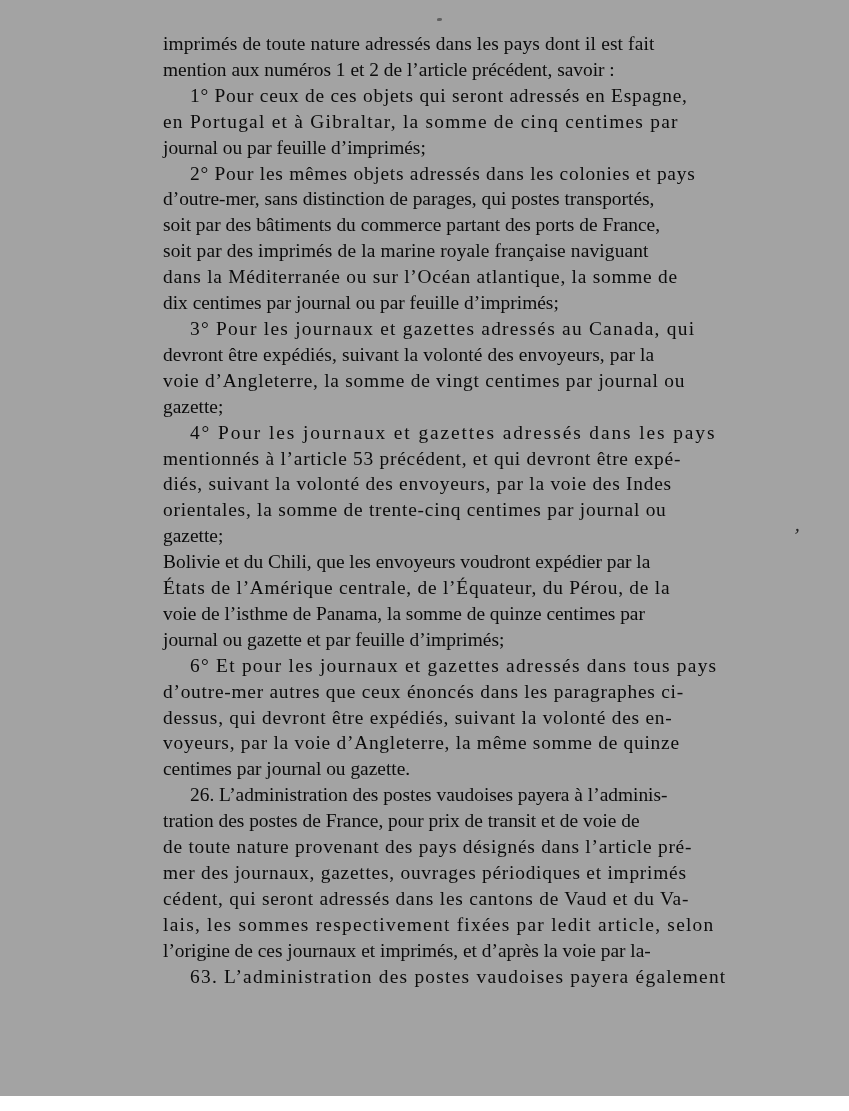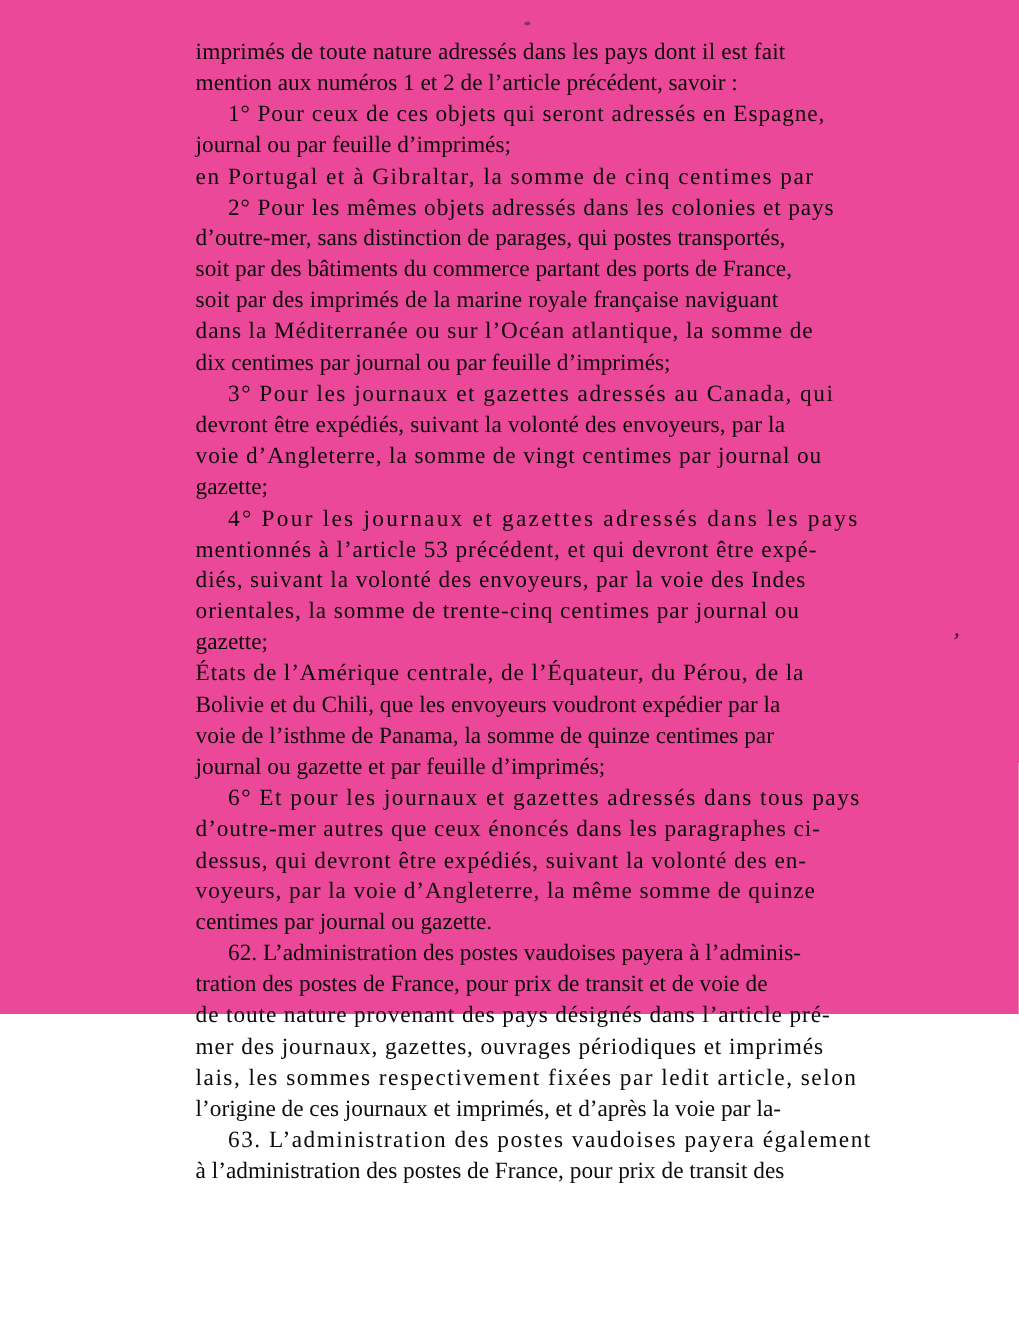--- a/index.html
+++ b/index.html
@@ -14,22 +14,22 @@
     overflow: hidden;
     font-family: "Liberation Serif", "DejaVu Serif", serif;
     color: #000000;
   }
 
   #page {
     position: absolute;
     left: 0;
     top: 0;
     width: 849px;
-    height: 845px;
-    background: #ec4899;
+    height: 1096px;
+    background: #a3a3a3;
   }
 
   
   #textblock {
     position: absolute;
     left: 163px;
     top: 31px;
     width: 517px;
   }
 
@@ -84,59 +84,59 @@
 
 <div id="page">
 
   <div class="speck" id="speck-top"></div>
 
   <div id="textblock">
 
     <span class="line">imprimés de toute nature adressés dans les pays dont il est fait</span>
     <span class="line tight">mention aux numéros 1 et 2 de l’article précédent, savoir :</span>
     <span class="line indent wide">1° Pour ceux de ces objets qui seront adressés en Espagne,</span>
+    <span class="line wider">en Portugal et à Gibraltar, la somme de cinq centimes par</span>
     <span class="line tight">journal ou par feuille d’imprimés;</span>
-    <span class="line wider">en Portugal et à Gibraltar, la somme de cinq centimes par</span>
 
     <span class="line indent wide">2° Pour les mêmes objets adressés dans les colonies et pays</span>
     <span class="line tight">d’outre-mer, sans distinction de parages, qui postes transportés,</span>
     <span class="line tight">soit par des bâtiments du commerce partant des ports de France,</span>
     <span class="line">soit par des imprimés de la marine royale française naviguant</span>
     <span class="line wide">dans la Méditerranée ou sur l’Océan atlantique, la somme de</span>
     <span class="line tight">dix centimes par journal ou par feuille d’imprimés;</span>
 
     <span class="line indent wider">3° Pour les journaux et gazettes adressés au Canada, qui</span>
     <span class="line">devront être expédiés, suivant la volonté des envoyeurs, par la</span>
     <span class="line wide">voie d’Angleterre, la somme de vingt centimes par journal ou</span>
     <span class="line tight">gazette;</span>
 
     <span class="line indent widest">4° Pour les journaux et gazettes adressés dans les pays</span>
     <span class="line wide">mentionnés à l’article 53 précédent, et qui devront être expé-</span>
     <span class="line wide">diés, suivant la volonté des envoyeurs, par la voie des Indes</span>
     <span class="line wide">orientales, la somme de trente-cinq centimes par journal ou</span>
     <span class="line tight">gazette;</span>
 
+    <span class="line tight">Bolivie et du Chili, que les envoyeurs voudront expédier par la</span>
     <span class="line wide">États de l’Amérique centrale, de l’Équateur, du Pérou, de la</span>
-    <span class="line tight">Bolivie et du Chili, que les envoyeurs voudront expédier par la</span>
     <span class="line tight">voie de l’isthme de Panama, la somme de quinze centimes par</span>
     <span class="line tight">journal ou gazette et par feuille d’imprimés;</span>
 
     <span class="line indent wider">6° Et pour les journaux et gazettes adressés dans tous pays</span>
     <span class="line wide">d’outre-mer autres que ceux énoncés dans les paragraphes ci-</span>
     <span class="line wide">dessus, qui devront être expédiés, suivant la volonté des en-</span>
     <span class="line wide">voyeurs, par la voie d’Angleterre, la même somme de quinze</span>
     <span class="line tight">centimes par journal ou gazette.</span>
 
-    <span class="line indent tight">62. L’administration des postes vaudoises payera à l’adminis-</span>
+    <span class="line indent tight">26. L’administration des postes vaudoises payera à l’adminis-</span>
     <span class="line tight">tration des postes de France, pour prix de transit et de voie de</span>
     <span class="line wide">de toute nature provenant des pays désignés dans l’article pré-</span>
     <span class="line wide">mer des journaux, gazettes, ouvrages périodiques et imprimés</span>
+    <span class="line wide">cédent, qui seront adressés dans les cantons de Vaud et du Va-</span>
     <span class="line wider">lais, les sommes respectivement fixées par ledit article, selon</span>
     <span class="line tight">l’origine de ces journaux et imprimés, et d’après la voie par la-</span>
 
     <span class="line indent wider">63. L’administration des postes vaudoises payera également</span>
-    <span class="line tight">à l’administration des postes de France, pour prix de transit des</span>
 
   </div>
 
   <div id="margin-mark">’</div>
 
 </div>
 
 </body></html>

